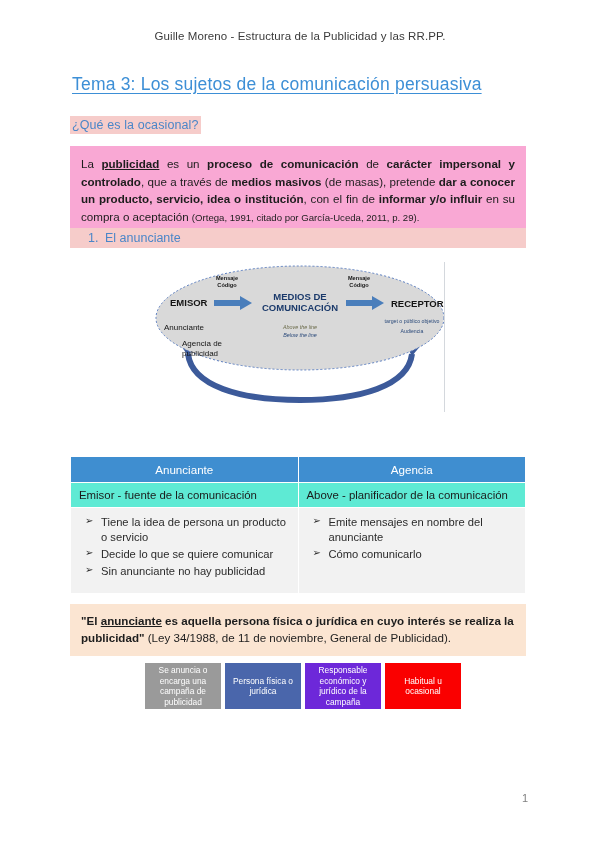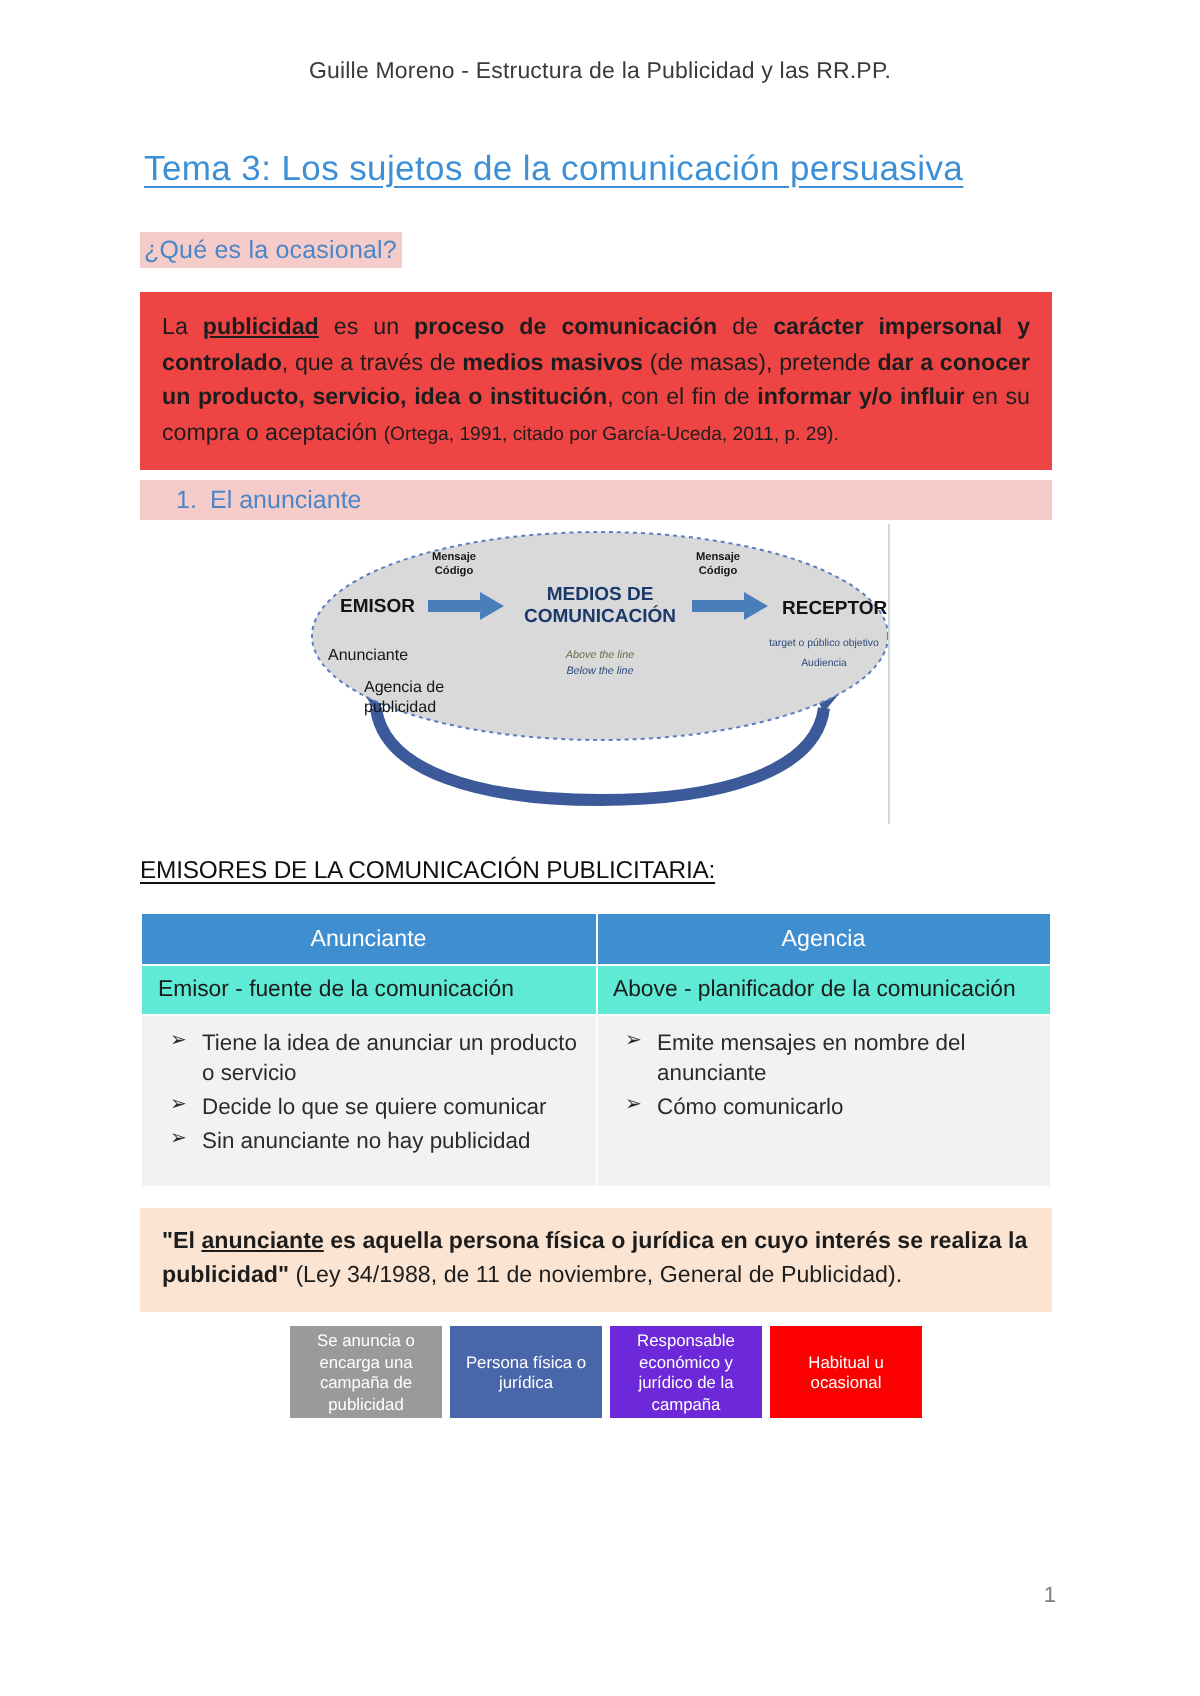--- a/index.html
+++ b/index.html
@@ -57,35 +57,35 @@
     letter-spacing: 0.1px;
   }
   #q-head { top: 116px; }
 
   
   .def-box {
     position: absolute;
     left: 70px; top: 146px;
     width: 456px;
     box-sizing: border-box;
-    background: #ef4444;
+    background: #f9a8d4;
     padding: 9px 11px 10px 11px;
     font-size: 11.6px;
     line-height: 1.52;
     color: #1d1d1d;
     text-align: justify;
   }
   .def-box b { font-weight: bold; }
   .def-box u { text-decoration: underline; }
   .def-box .cite { font-size: 9.6px; }
 
   
   .num-bar {
     position: absolute;
-    left: 70px; top: 240px;
+    left: 70px; top: 228px;
     width: 456px;
     box-sizing: border-box;
     background: #f6ccca;
     padding: 3px 0 3px 18px;
     font-size: 12.5px;
     color: #4a86c8;
   }
   .num-bar .num { display: inline-block; width: 17px; }
 
   
@@ -266,36 +266,35 @@
       <text class="dg-label" x="209" y="22" font-size="5.6" font-weight="bold" fill="#141414" text-anchor="middle">Mensaje</text>
       <text class="dg-label" x="209" y="29" font-size="5.6" font-weight="bold" fill="#141414" text-anchor="middle">Código</text>
 
       <text class="dg-label" x="241" y="49" font-size="9.5" font-weight="bold" fill="#141414">RECEPTOR</text>
       <text class="dg-label" x="262" y="65" font-size="5.2" fill="#2b4a7a" text-anchor="middle">target o público objetivo</text>
       <text class="dg-label" x="262" y="75" font-size="5.2" fill="#2b4a7a" text-anchor="middle">Audiencia</text>
     </svg>
   </div>
   <div class="vline"></div>
 
-  <div class="sub-head">EMISORES DE LA COMUNICACIÓN PUBLICITARIA:</div>
 
   <table class="tbl">
     <tbody>
         <tr>
       <th>Anunciante</th>
       <th>Agencia</th>
     </tr>
     <tr>
       <td class="sub">Emisor - fuente de la comunicación</td>
       <td class="sub">Above - planificador de la comunicación</td>
     </tr>
     <tr>
       <td class="bullets">
         <ul>
-          <li>Tiene la idea de anunciar un producto o servicio</li>
+          <li>Tiene la idea de persona un producto o servicio</li>
           <li>Decide lo que se quiere comunicar</li>
           <li>Sin anunciante no hay publicidad</li>
         </ul>
       </td>
       <td class="bullets">
         <ul>
           <li>Emite mensajes en nombre del anunciante</li>
           <li>Cómo comunicarlo</li>
         </ul>
       </td>

